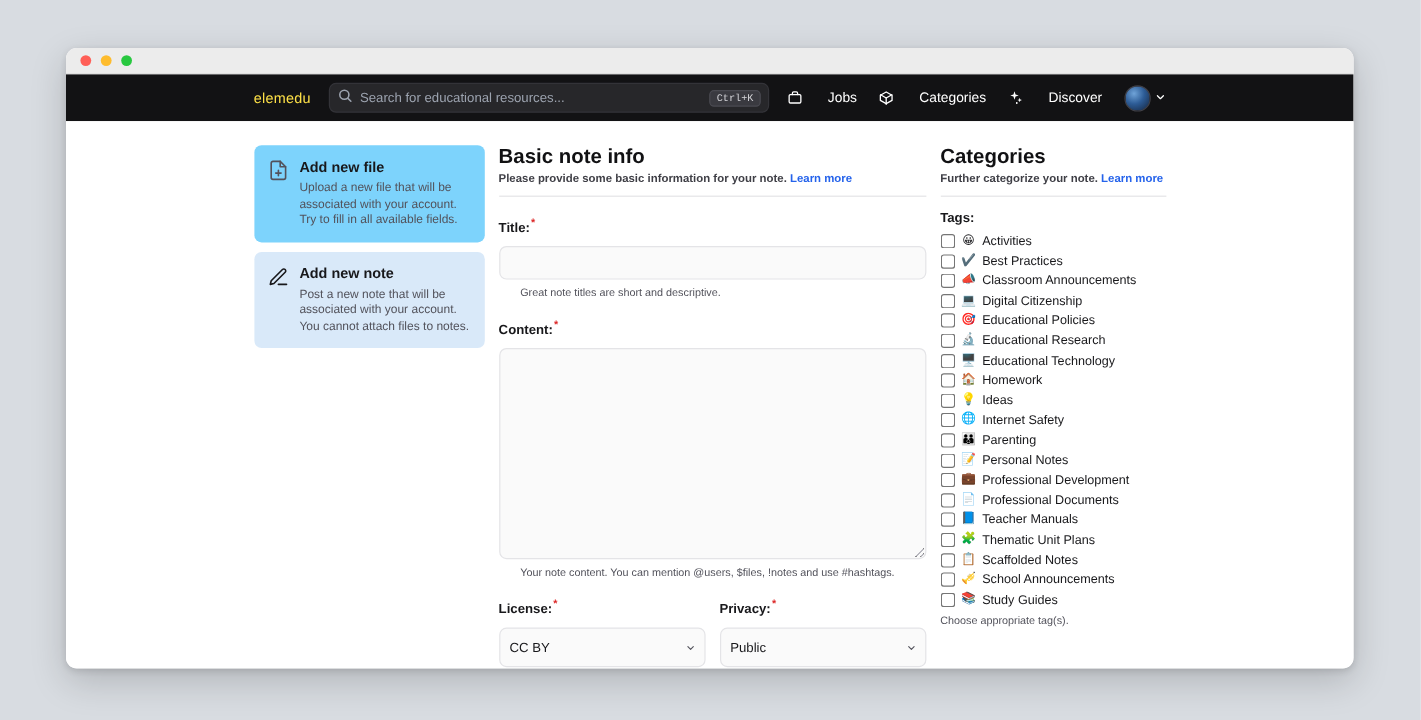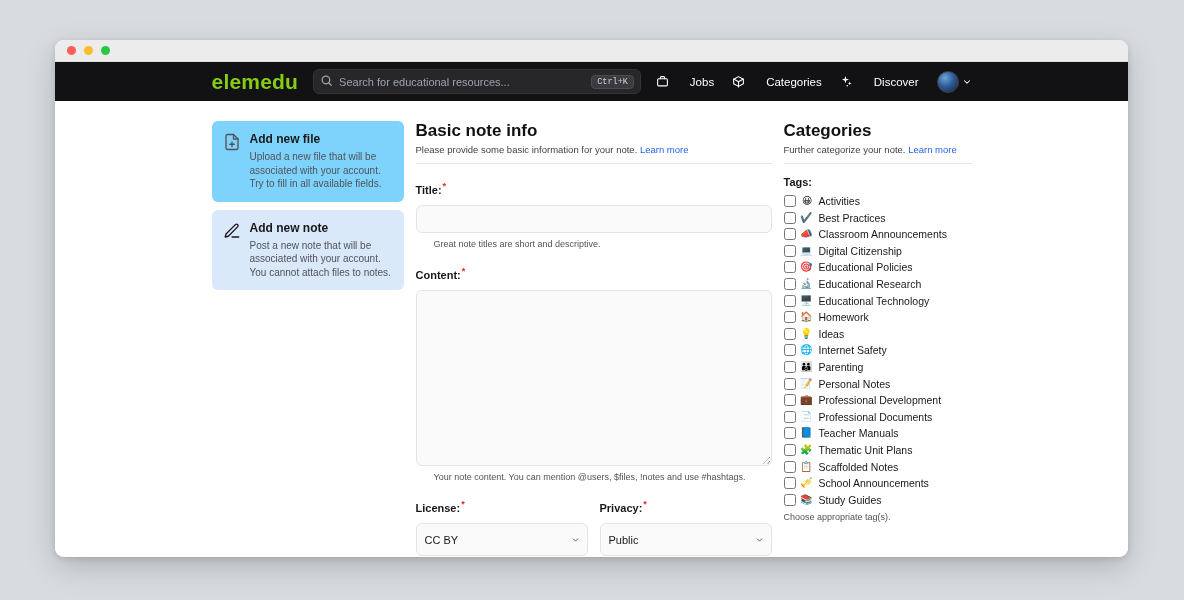--- a/index.html
+++ b/index.html
@@ -23,21 +23,21 @@
   .traffic { display: flex; gap: 8px; }
   .dot { width: 9px; height: 9px; border-radius: 50%; display: inline-block; }
   .dot.red { background: #ff5f57; }
   .dot.yellow { background: #febc2e; }
   .dot.green { background: #28c840; }
   
   .navbar { height: 39px; background: #121214; display: flex; align-items: center; }
   .nav-inner {
     width: 760px; margin: 0 auto; display: flex; align-items: center; gap: 15px;
   }
-  .brand { color: #84cc16; font-weight: bold; font-size: 21px; letter-spacing: .2px; }
+  .brand { color: #fde047; font-weight: normal; font-size: 12px; letter-spacing: .2px; }
   .searchbox {
     width: 412px; height: 25px; background: #27272a; border: 1px solid #333338;
     border-radius: 6px; display: flex; align-items: center; gap: 6px; padding: 0 6px;
   }
   .searchbox input {
     flex: 1; background: transparent; border: none; outline: none;
     color: #e4e4e7; font-size: 11px; font-family: inherit;
   }
   .searchbox input::placeholder { color: #9ca3af; }
   .kbd {
@@ -67,21 +67,21 @@
   .card {
     background: #7dd3fc; border-radius: 6px; padding: 11px 10px 11px 11px;
     display: flex; gap: 9px; margin-bottom: 8px; cursor: pointer;
   }
   .card.selected { background: #d9e9f9; }
   .card-icon { flex: none; padding-top: 1px; }
   .card-title { font-size: 12px; font-weight: bold; margin-bottom: 4px; }
   .card-desc { font-size: 10px; color: #52525b; line-height: 1.35; }
   
   h2.section-title { font-size: 17px; font-weight: bold; color: #111113; }
-  .section-sub { font-size: 9.5px; color: #3f3f46; margin-top: 3px; }
+  .section-sub { font-size: 9.5px; color: #3f3f46; margin-top: 3px; font-weight: bold; }
   a.learn-more { color: #2563eb; text-decoration: none; cursor: pointer; }
   .divider { border: none; border-top: 1px solid #e4e4e7; margin: 8px 0 0 0; }
   .field { margin-top: 16px; }
   .field-label { font-size: 11px; font-weight: bold; }
   .req { color: #dc2626; font-size: 9px; vertical-align: super; margin-left: 1px; }
   .text-input {
     width: 100%; height: 28px; margin-top: 7px;
     background: #fafafa; border: 1px solid #e4e4e7; border-radius: 6px;
     font-size: 11px; padding: 0 8px; font-family: inherit; outline: none;
   }

